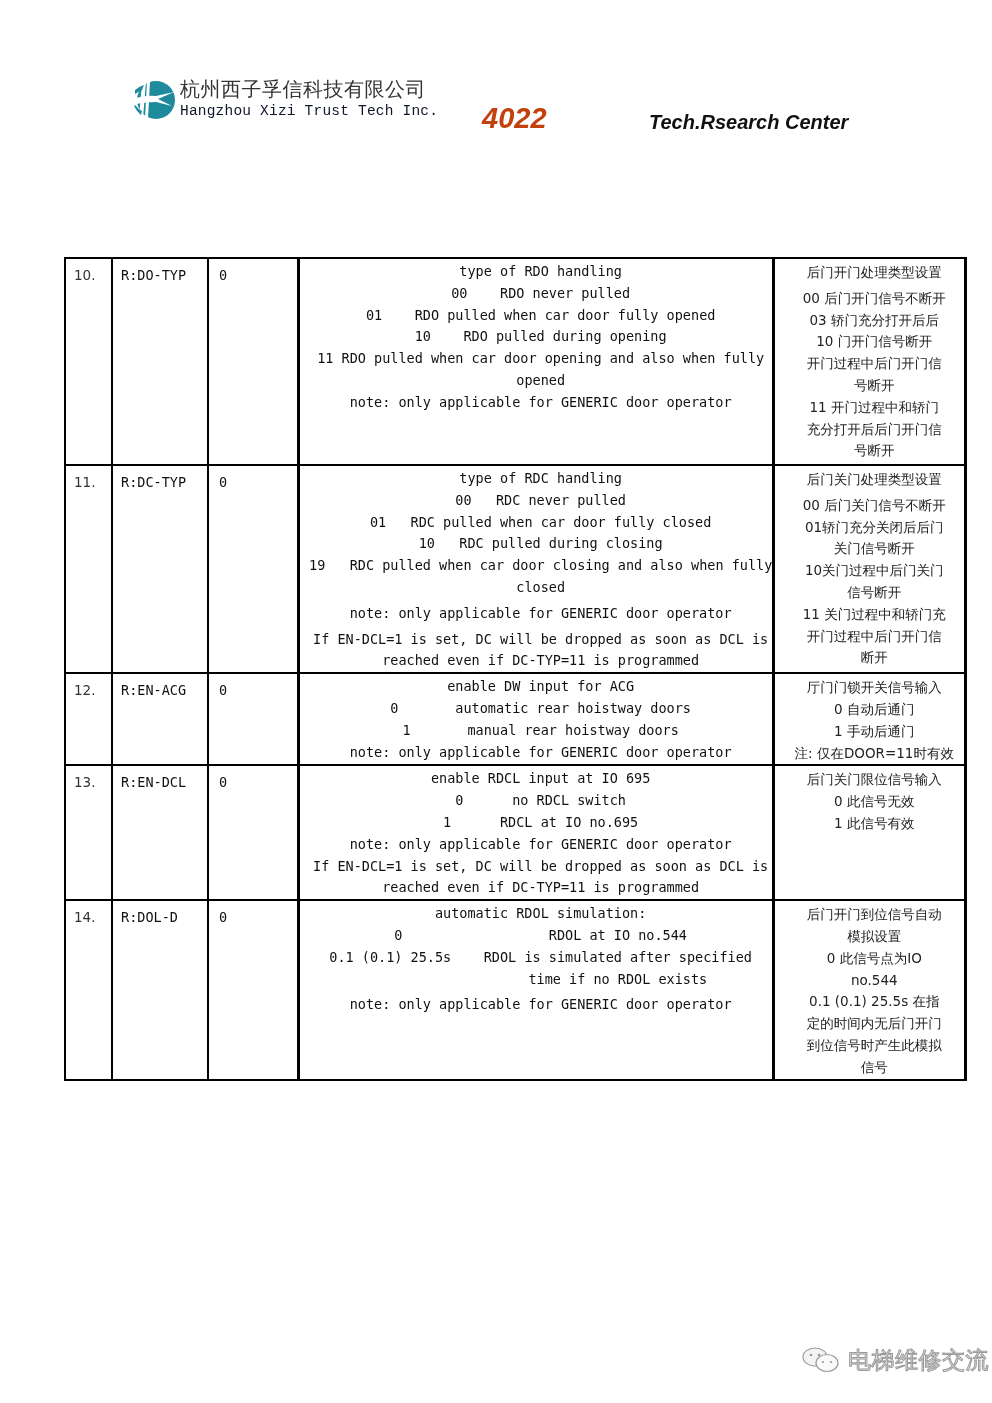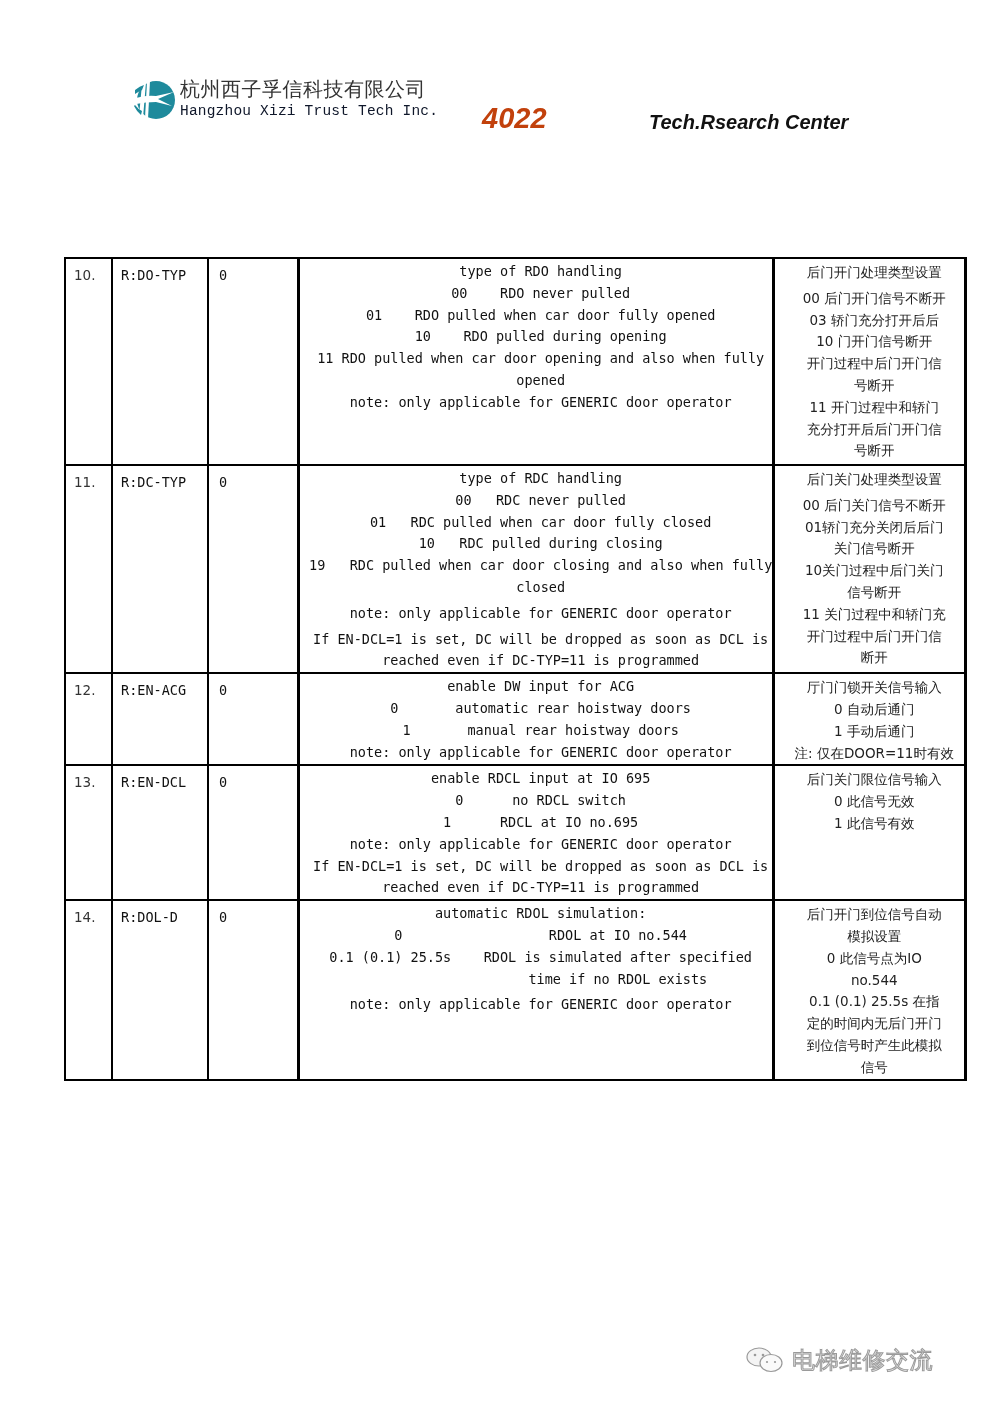--- a/index.html
+++ b/index.html
@@ -15,21 +15,21 @@
   table.params td { border:2px solid #000; vertical-align:top; padding:0; font-size:13.5px; line-height:21.8px; }
   td.c-no { width:37px; padding:6px 0 0 8px !important; font-family:"DejaVu Sans", sans-serif; color:#333; font-size:14px; }
   td.c-name { width:86px; padding:6px 0 0 8px !important; }
   td.c-val { width:78px; padding:6px 0 0 10px !important; }
   td.c-desc { width:448px; padding:2px 0 0 9px !important; border-left:3px solid #000 !important;text-align:center; }
   td.c-cn { width:180px; padding:3px 0 0 9px !important; border-left:3px solid #000 !important; border-right:3px solid #000 !important; font-family:"DejaVu Sans", sans-serif; font-size:14px; line-height:21.8px; color:#222;text-align:center; }
   .line { white-space:pre; display:block; }
   .cn-line { display:block; white-space:nowrap; }
   .gap { margin-top:4px; }
 
-  .watermark { position:absolute; left:744px; top:1343px; height:34px; display:flex; align-items:center; }
+  .watermark { position:absolute; left:800px; top:1343px; height:34px; display:flex; align-items:center; }
   .wm-icon { width:44px; height:30px; margin-right:4px; }
   .wm-text { font-family:"DejaVu Sans", sans-serif; font-size:23px; color:#e8e8e8; -webkit-text-stroke:1px #9a9a9a; letter-spacing:0.5px; }
 </style>
 </head>
 <body>
 
 <div class="logo">
   <svg class="logo-icon" viewBox="0 0 44 44">
     <circle cx="24" cy="22" r="19" fill="#1e8a9c"></circle>
     <path d="M4 20 Q14 17 24 18 L42 14 L26 21 L40 28 L24 24 Q14 24 4 26 Z" fill="#ffffff"></path>

